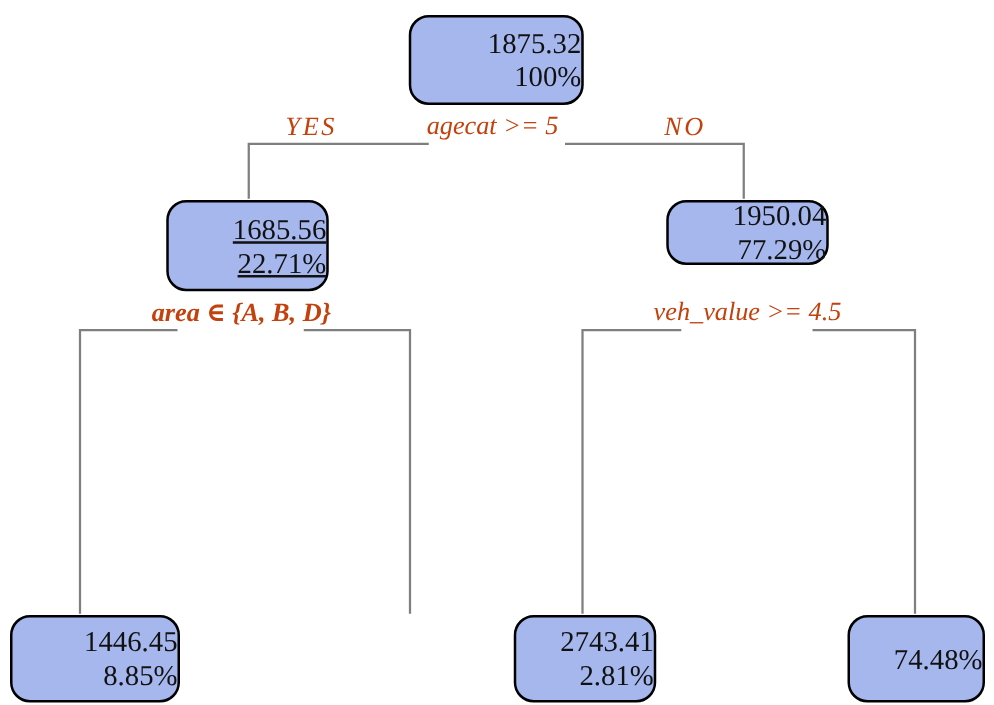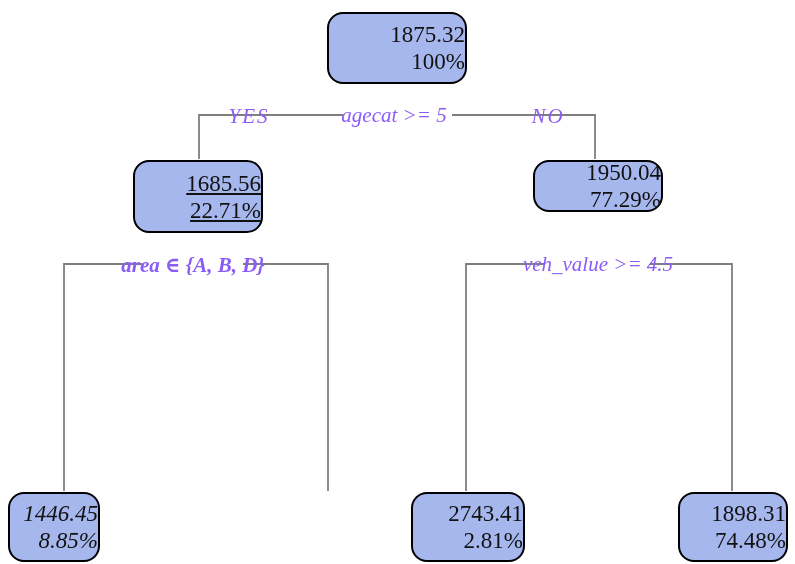--- a/index.html
+++ b/index.html
@@ -35,24 +35,23 @@
     color: var(--text-color, #111111);
     line-height: 27px;
     font-size: 23px;
   }
   .node .node-value, .node .node-percent { white-space: nowrap; }
   .lbl {
     position: absolute;
     transform: translate(-50%, -50%);
     font-style: italic;
     font-size: 21px;
-    color: #8b5cf6;
+    color: #c2410c;
     white-space: nowrap;
     line-height: 22px;
-    margin-top: 15px;
   }
   .branch-lbl { letter-spacing: 2px; }
 </style>
 </head>
 <body>
 
 <div class="canvas">
 
   <svg class="edges" viewBox="0 0 795 564" xmlns="http://www.w3.org/2000/svg">
     <polyline points="343,115 199,115 199,159"></polyline>
@@ -77,26 +76,25 @@
     <div class="node-percent">22.71%</div>
   </div>
   <div class="node" style="left:533px; top:160px; width:130px; height:52px;">
     <div class="node-value">1950.04</div>
     <div class="node-percent">77.29%</div>
   </div>
 
   <div class="lbl" style="left:193px; top:250px;font-weight:bold;">area ∈ {A, B, D}</div>
   <div class="lbl" style="left:598px; top:249px;">veh_value &gt;= 4.5</div>
 
-  <div class="node" style="left:8px; top:492px; width:92px; height:70px;font-style:italic;">
+  <div class="node" style="left:8px; top:492px; width:136px; height:70px;">
     <div class="node-value">1446.45</div>
     <div class="node-percent">8.85%</div>
   </div>
   <div class="node" style="left:411px; top:492px; width:114px; height:70px;">
     <div class="node-value">2743.41</div>
     <div class="node-percent">2.81%</div>
   </div>
   <div class="node" style="left:678px; top:492px; width:110px; height:70px;">
-    <div class="node-value">1898.31</div>
     <div class="node-percent">74.48%</div>
   </div>
 
 </div>
 
 </body></html>

